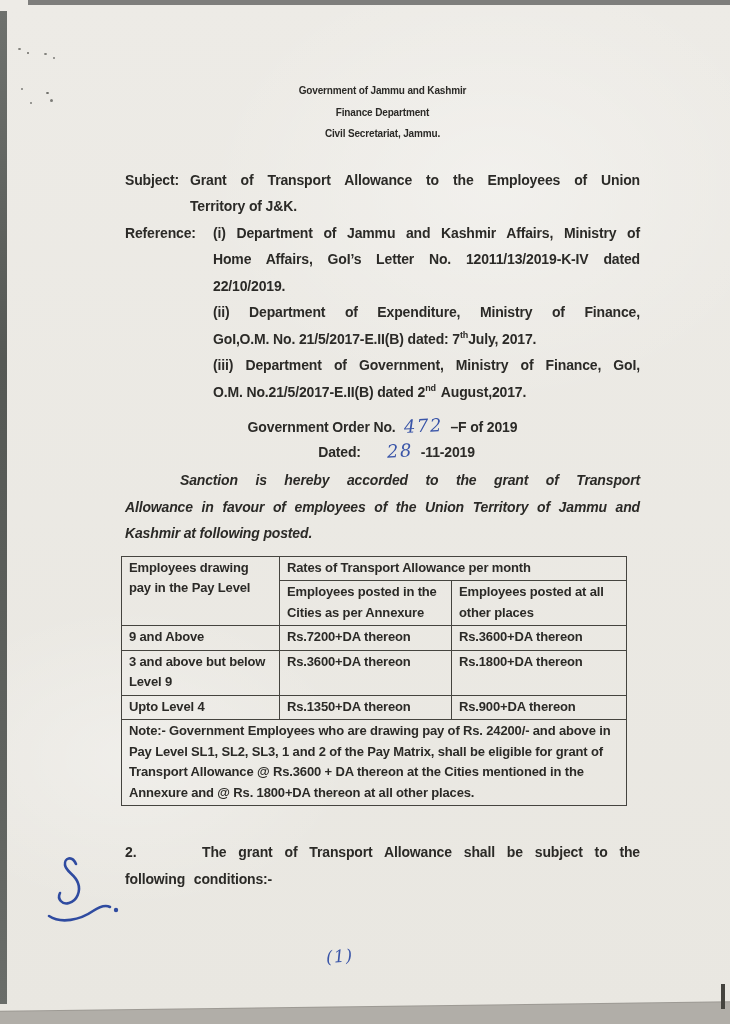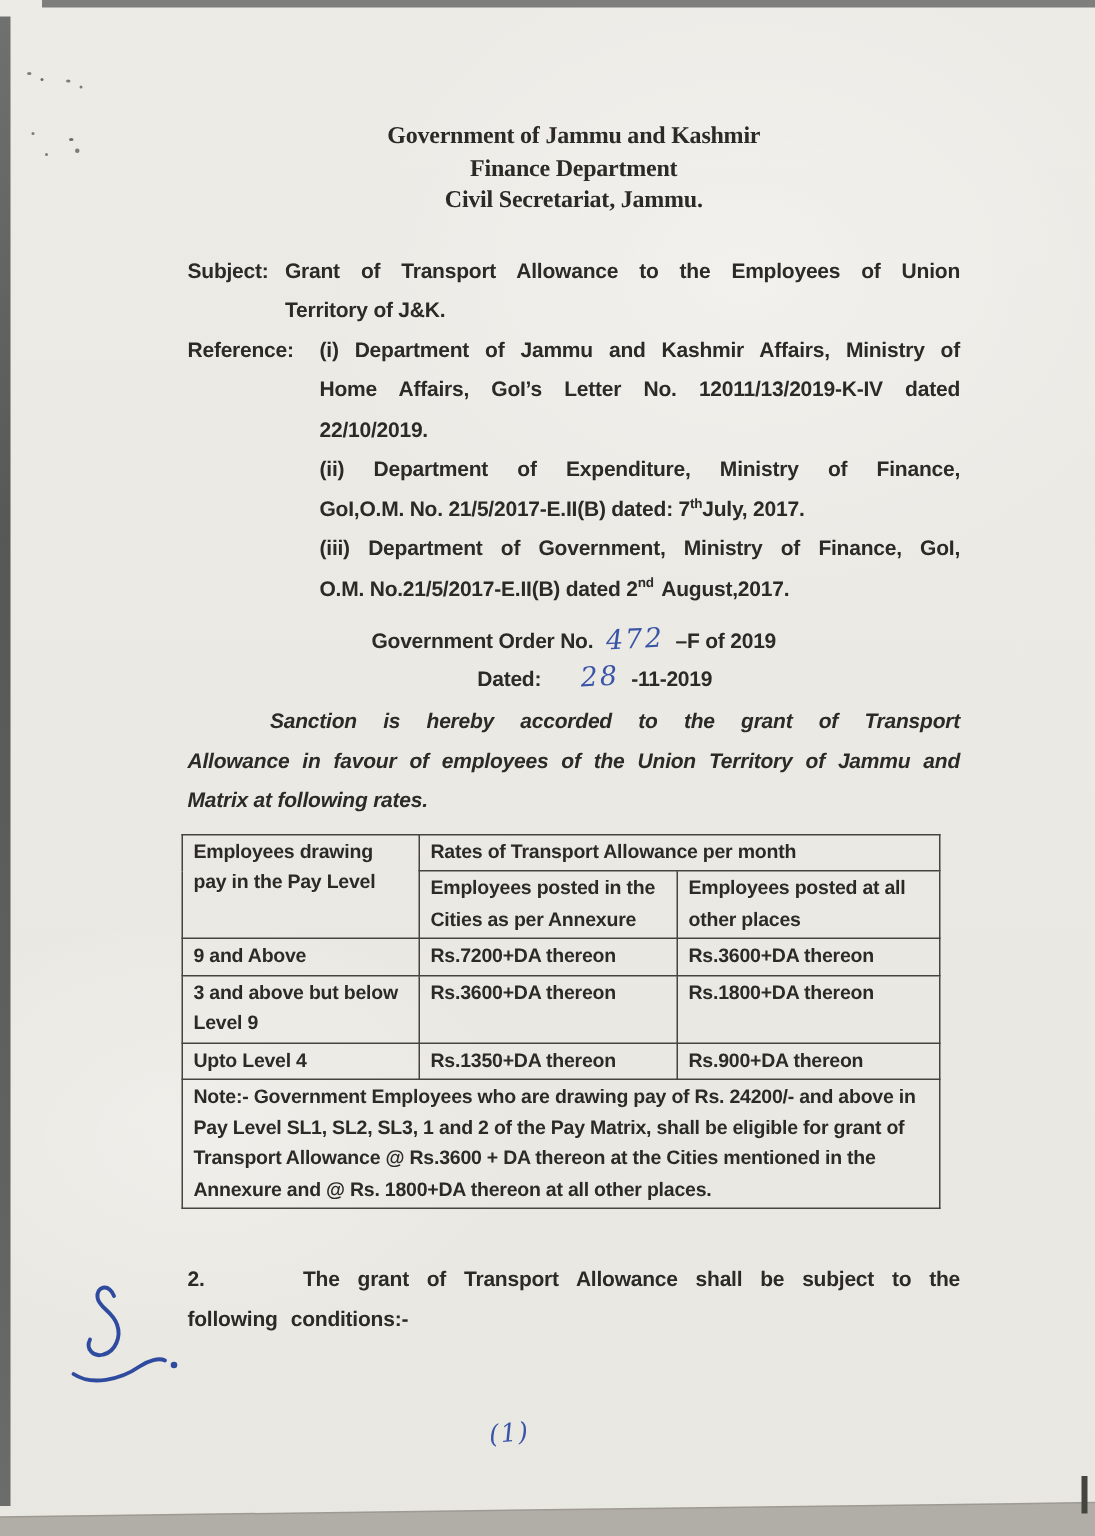--- a/index.html
+++ b/index.html
@@ -15,21 +15,21 @@
   
   .edge-top{position:absolute;top:0;left:28px;right:0;height:5px;background:#7e7e7c;}
   .edge-left{position:absolute;top:11px;left:0;width:7px;height:993px;
     background:linear-gradient(#6e716d,#555854 35%,#60635f 80%,#6a6d69);}
   .edge-bottom{position:absolute;top:1007px;left:-8px;width:750px;height:34px;
     background:#b1aea8;transform:rotate(-0.75deg);box-shadow:0 -1px 0 #9d9a94;}
   .edge-right-mark{position:absolute;right:5px;top:984px;width:4px;height:25px;background:#45443f;}
   .speck{position:absolute;border-radius:50%;background:#7d7d78;}
   
   .doc{position:absolute;left:125px;top:0;width:515px;font-size:14px;line-height:26.5px;}
-  .dept-header{margin-top:80px;text-align:center;font-size:16px;line-height:21.5px;font-family:Liberation Serif, serif;}
+  .dept-header{margin-top:80px;text-align:center;font-size:10px;line-height:21.5px;}
   .stretch{text-align:justify;text-align-last:justify;}
   .flexline{display:flex;}
   .subject{margin-top:22px;}
   .subject .label{flex:0 0 65px;}
   .subject .cont{padding-left:65px;}
   .ref{display:flex;justify-content:flex-end;}
   .ref .label{flex:0 0 88px;}
   .ref .content{flex:1;min-width:0;}
   sup.sz{font-size:9px;vertical-align:super;line-height:0;}
   .order{margin-top:10px;text-align:center;line-height:25px;}
@@ -110,21 +110,21 @@
         <span>Government Order No.</span><span class="gap-s"></span><span class="hw">472</span><span class="gap-s"></span><span>–F of 2019</span>
       </div>
       <div style="transform:translateX(14px);">
         <span>Dated:</span><span class="gap-m"></span><span class="hw">28</span><span class="gap-s"></span><span>-11-2019</span>
       </div>
     </div>
 
     <div class="para1">
       <div class="stretch indent1">Sanction is hereby accorded to the grant of Transport</div>
       <div class="stretch">Allowance in favour of employees of the Union Territory of Jammu and</div>
-      <div>Matrix at following rates.</div>
+      <div>Kashmir at following posted.</div>
     </div>
 
     <table class="rates">
       <colgroup>
           <col style="width:158px">
           <col style="width:172px">
           <col style="width:175px">
         </colgroup>
       <tbody>
         <tr>

